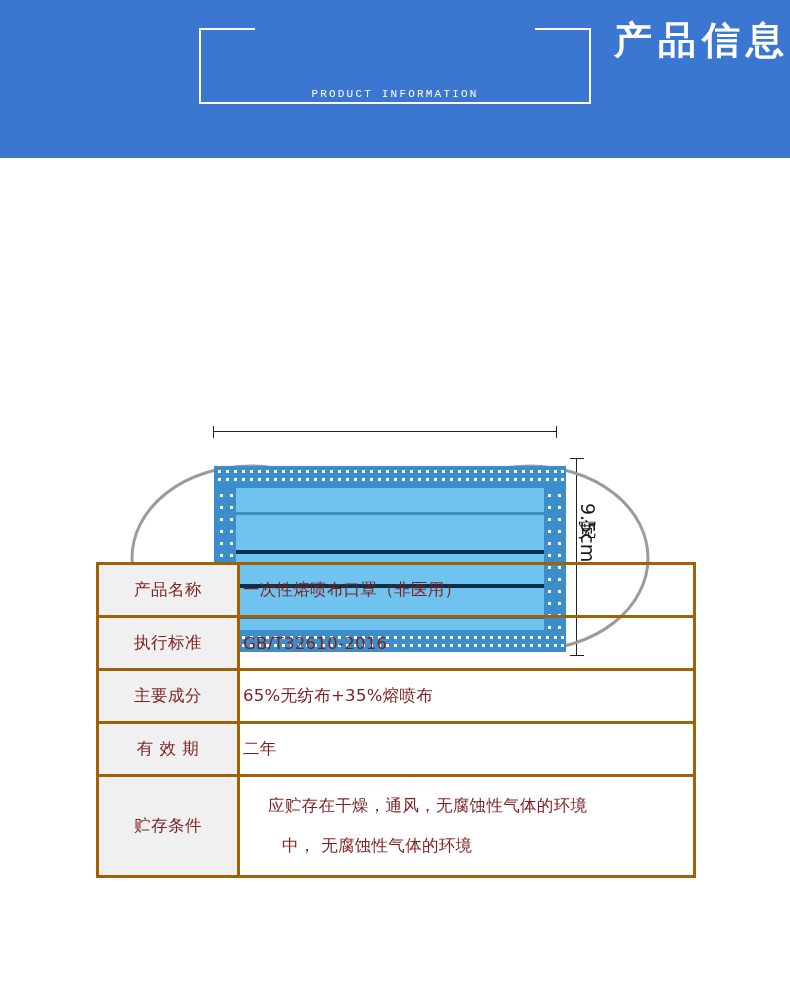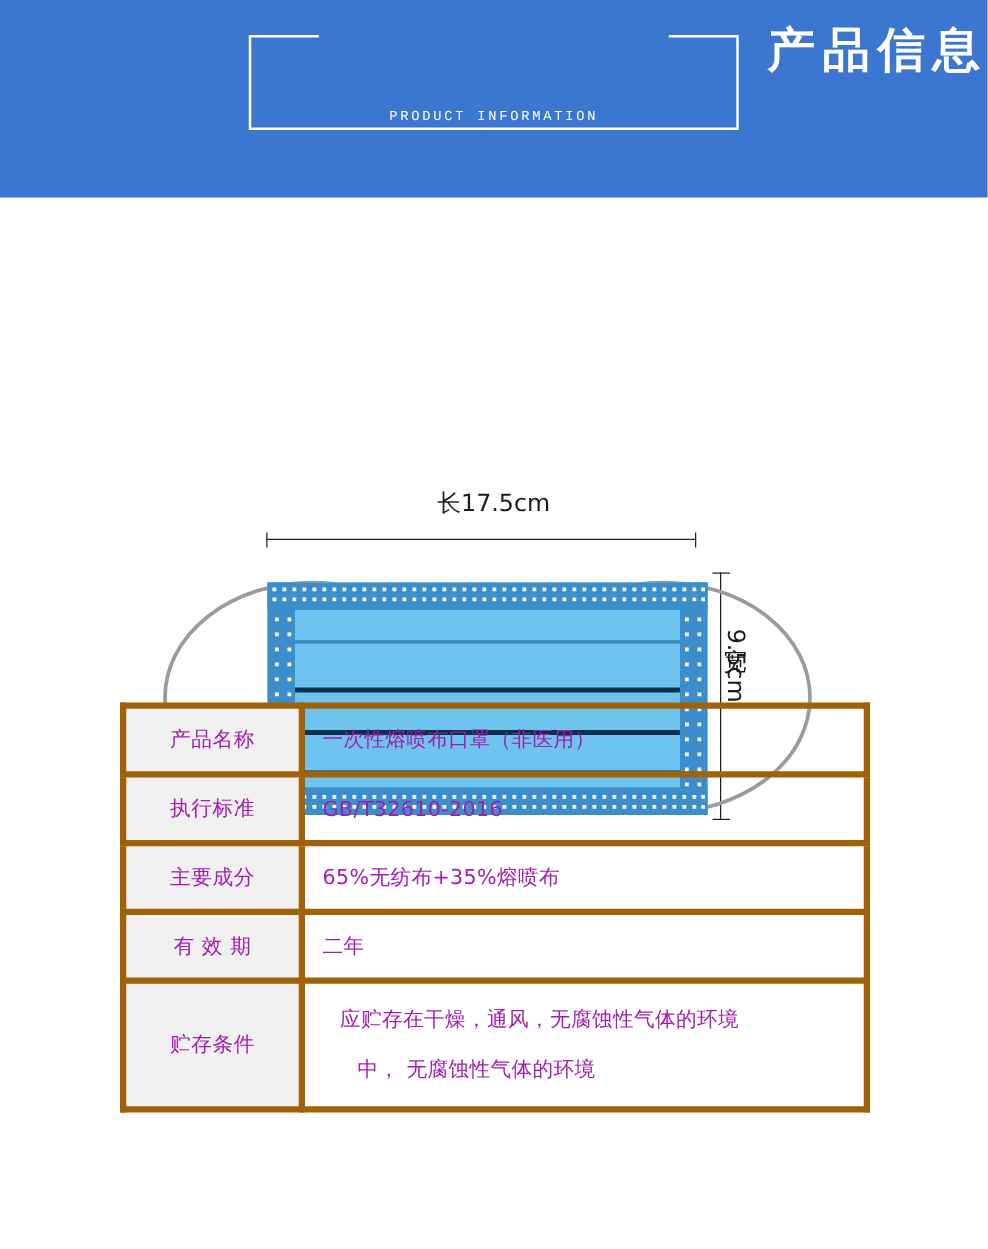--- a/index.html
+++ b/index.html
@@ -155,35 +155,35 @@
     left: 96px;
     top: 562px;
     width: 600px;
   }
   table.spec {
     border-collapse: collapse;
     width: 600px;
     table-layout: fixed;
   }
   table.spec td {
-    border: 5px solid #a16207;
+    border: 3px solid #a16207;
     font-size: 16.5px;
-    color: #a21caf;
+    color: #7f1d1d;
     font-family: "DejaVu Sans", "Liberation Sans", sans-serif;
     vertical-align: middle;
   }
   td.k {
     width: 136px;
     background: #f0f0f0;
     text-align: center;
     height: 48px;
     letter-spacing: 0.5px;
   }
   td.v {
-    padding-left: 14px;
+    padding-left: 3px;
     height: 48px;
     letter-spacing: 0.3px;
   }
   tr.tall td { height: 96px; }
   td.v.multi {
     padding-left: 28px;
     line-height: 40px;
   }
   td.v.multi .l2 { padding-left: 14px; }
 </style>
@@ -192,21 +192,20 @@
 
 <div class="banner">
   <div class="banner-frame"></div>
   <div class="banner-title-mask"></div>
   <div class="banner-title">产品信息</div>
   <div class="banner-sub">PRODUCT INFORMATION</div>
 </div>
 
 <div class="diagram">
 
-  <div class="len-label">长17.5cm</div>
 
   <div class="dim-top">
     <div class="cap l"></div>
     <div class="line"></div>
     <div class="cap r"></div>
   </div>
 
   <div class="dim-right">
     <div class="cap t"></div>
     <div class="line"></div>

